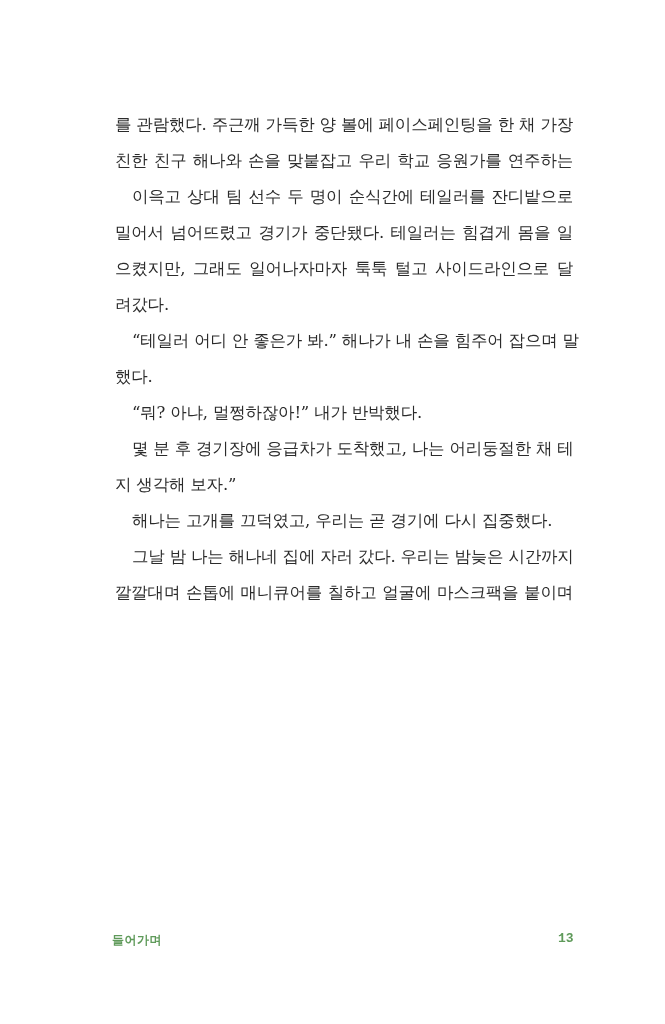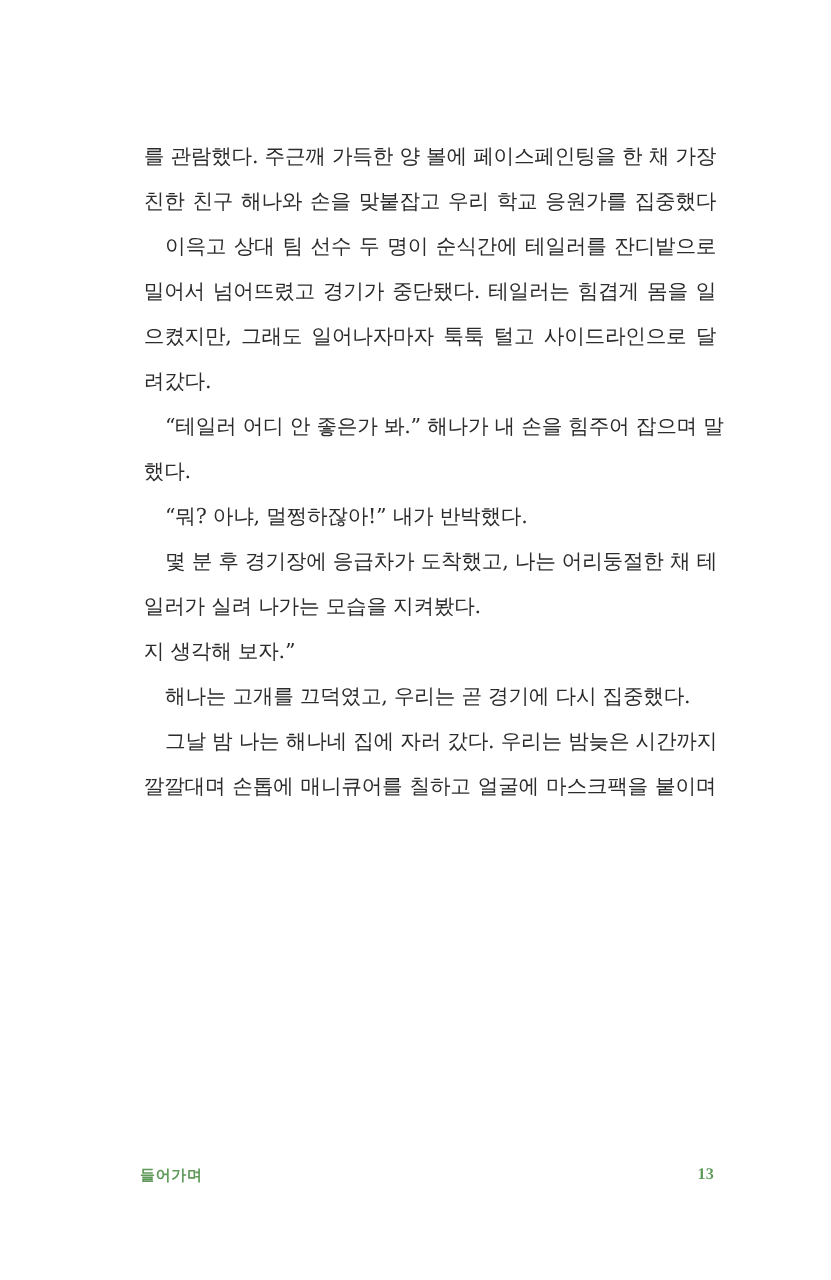--- a/index.html
+++ b/index.html
@@ -54,39 +54,38 @@
       font-family: Liberation Serif, serif;
       letter-spacing: 0.5px;
     }
     .footer-page {
       position: absolute;
       left: 558px;
       top: 931px;
       font-size: 13px;
       font-weight: bold;
       color: #5f9a5a;
-      font-family: Liberation Serif, serif;
+      font-family: Liberation Mono, monospace;
     }
   </style>
 </head>
 <body>
 
 <div class="page">
   <div class="body-text">
     <span class="line justify">를 관람했다. 주근깨 가득한 양 볼에 페이스페인팅을 한 채 가장</span>
-    <span class="line justify">친한 친구 해나와 손을 맞붙잡고 우리 학교 응원가를 집중했다</span>
+    <span class="line justify">친한 친구 해나와 손을 맞붙잡고 우리 학교 응원가를 연주하는</span>
     <span class="line justify indent">이윽고 상대 팀 선수 두 명이 순식간에 테일러를 잔디밭으로</span>
     <span class="line justify">밀어서 넘어뜨렸고 경기가 중단됐다. 테일러는 힘겹게 몸을 일</span>
     <span class="line justify">으켰지만, 그래도 일어나자마자 툭툭 털고 사이드라인으로 달</span>
     <span class="line">려갔다.</span>
     <span class="line justify indent">“테일러 어디 안 좋은가 봐.” 해나가 내 손을 힘주어 잡으며 말</span>
     <span class="line">했다.</span>
     <span class="line indent">“뭐? 아냐, 멀쩡하잖아!” 내가 반박했다.</span>
     <span class="line justify indent">몇 분 후 경기장에 응급차가 도착했고, 나는 어리둥절한 채 테</span>
-    <span class="line">일러가 실려 나가는 모습을 지켜봤다.</span>
     <span class="line">지 생각해 보자.”</span>
     <span class="line indent">해나는 고개를 끄덕였고, 우리는 곧 경기에 다시 집중했다.</span>
     <span class="line justify indent">그날 밤 나는 해나네 집에 자러 갔다. 우리는 밤늦은 시간까지</span>
     <span class="line justify">깔깔대며 손톱에 매니큐어를 칠하고 얼굴에 마스크팩을 붙이며</span>
   </div>
 
   <div class="footer-title">들어가며</div>
   <div class="footer-page">13</div>
 </div>
 

